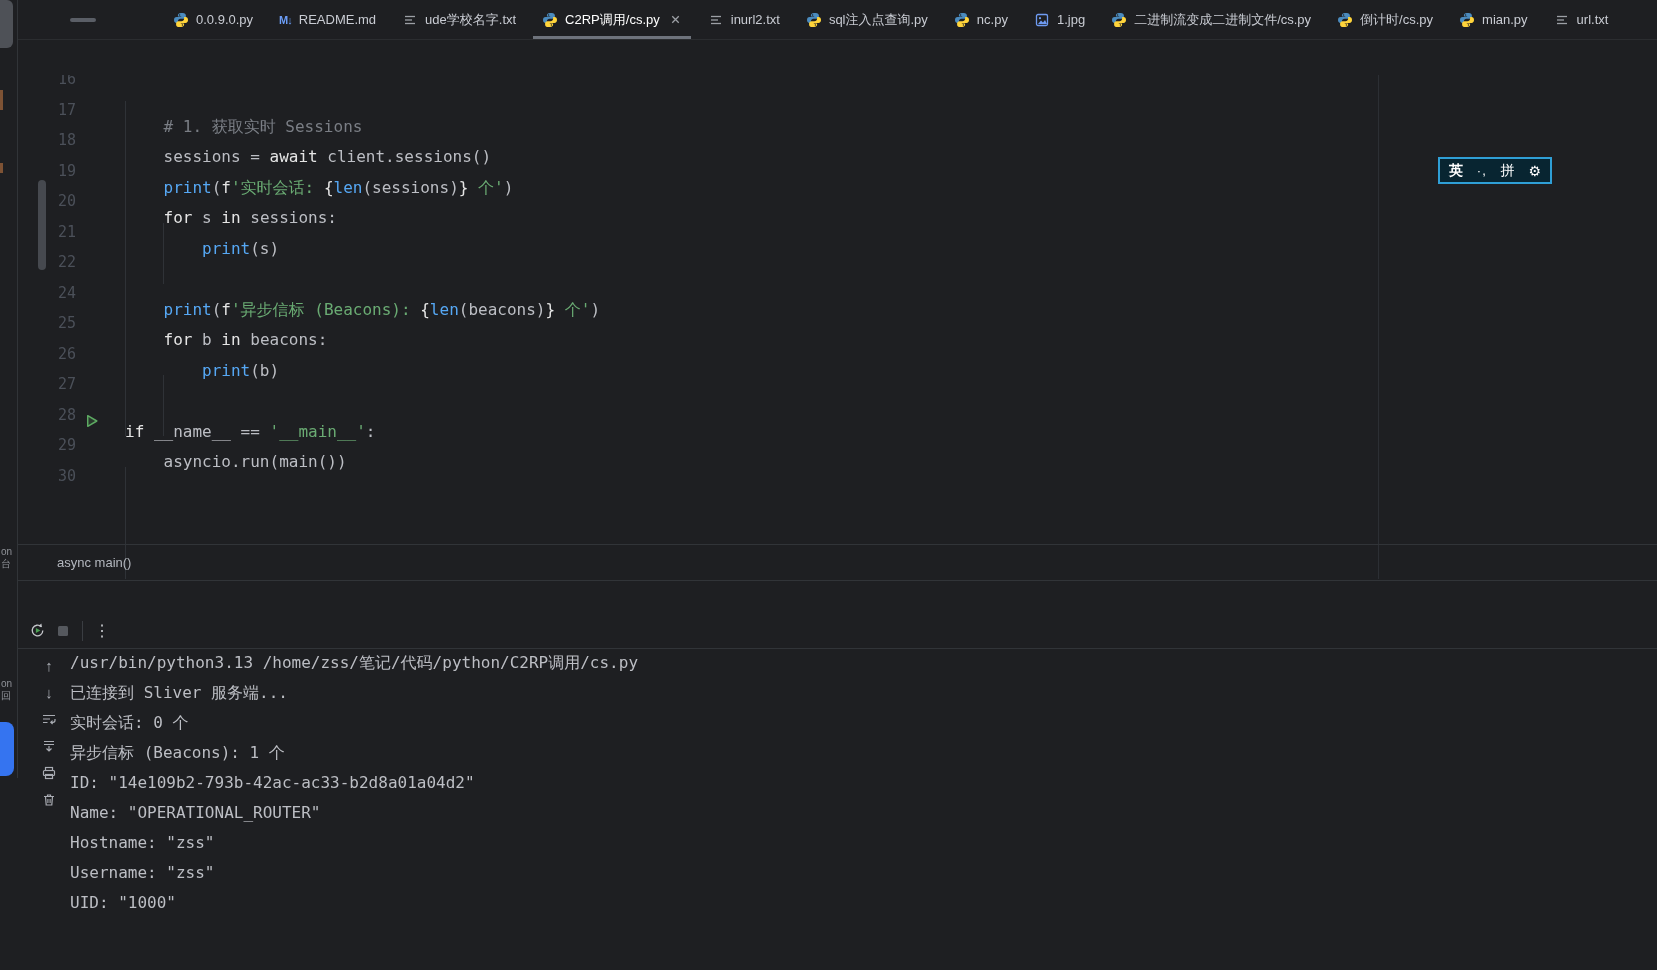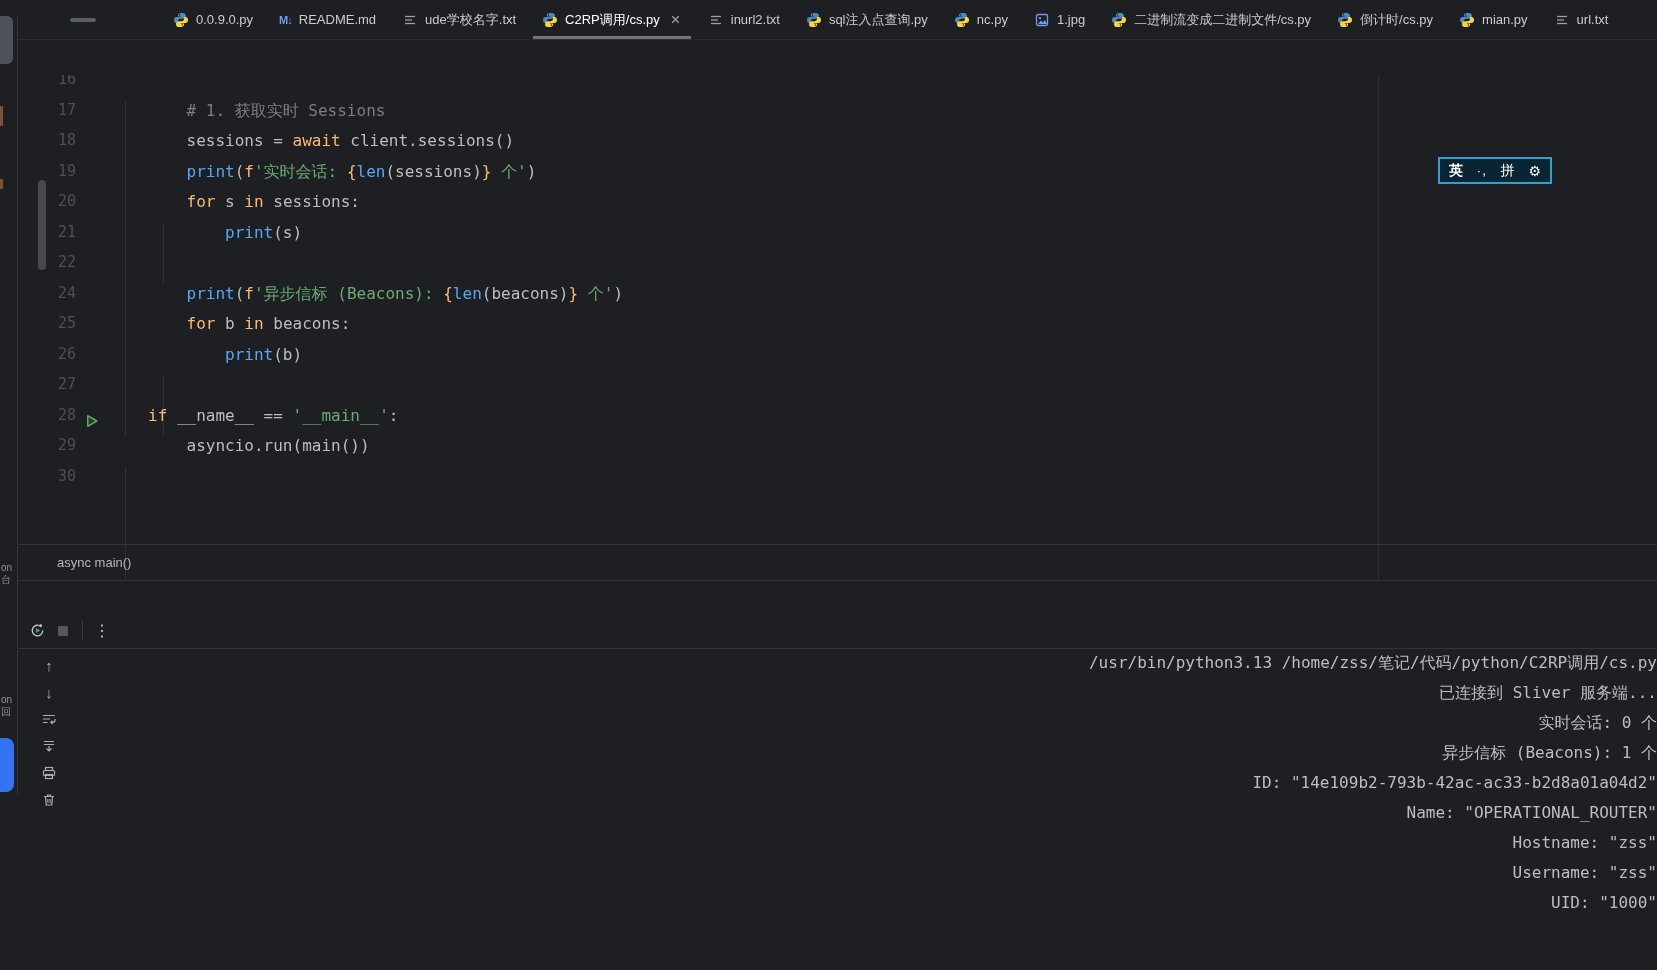--- a/index.html
+++ b/index.html
@@ -4,21 +4,21 @@
 <style>
   * { margin:0; padding:0; box-sizing:border-box; }
   html,body { background:#111; }
   .screen {
     position:relative; width:1657px; height:970px;
     background:#1e1f22; overflow:hidden;
     font-family:"Liberation Sans", sans-serif;
     color:#bcbec4;
   }
   
-  .stripe { position:absolute; left:0; top:16px; width:18px; height:778px;
+  .stripe { position:absolute; left:0; top:0; width:18px; height:778px;
     background:#1e1f22; border-right:1px solid #313438; z-index:5; }
   .stripe-thumb { position:absolute; left:0; top:0; width:13px; height:48px;
     background:#4e5157; border-radius:0 6px 6px 0; }
   .stripe-mark { position:absolute; left:0; width:3px; background:#a5683c; opacity:.7; }
   .stripe-frag { position:absolute; left:1px; width:16px; color:#8e9197;
     font-size:10px; line-height:12px; text-align:left; white-space:pre; }
   .stripe-active { position:absolute; left:0; width:14px; height:54px;
     background:#3574f0; border-radius:0 8px 8px 0; }
   
   .main { position:absolute; left:18px; top:0; right:0; bottom:0; }
@@ -40,24 +40,24 @@
   .editor { position:absolute; left:0; top:40px; right:0; height:504px; overflow:hidden;margin-top:35px; }
   .margin-guide { position:absolute; left:1360px; top:0; bottom:0; width:1px; background:#2c2f34; }
   .editor-thumb { position:absolute; left:20px; top:105px; width:8px; height:90px;
     background:#46494f; border-radius:4px; }
   .iguide { position:absolute; width:1px; background:#2f3237; }
   .ed-lines { position:absolute; left:0; top:-5px; right:0; }
   .ed-row { position:relative; height:30.5px; }
   .ln { position:absolute; left:0; top:0; width:58px; height:30.5px;
     line-height:30.5px; text-align:right; color:#4b5059;
     font:15px "DejaVu Sans Mono", monospace; }
-  .code { position:absolute; left:107px; top:0; height:30.5px; line-height:30.5px;
-    white-space:pre; font:16px "DejaVu Sans Mono", monospace;padding-left:23px; }
+  .code { position:absolute; left:107px; top:16px; height:30.5px; line-height:30.5px;
+    white-space:pre; font:16px "DejaVu Sans Mono", monospace; }
   .run-arrow { position:absolute; left:66px; top:7px; width:16px; height:16px; cursor:pointer; }
-  .c-def{color:#bcbec4} .c-kw{color:#fdba74} .c-fn{color:#56a8f5}
+  .c-def{color:#bcbec4} .c-kw{color:#e5e5e5} .c-fn{color:#56a8f5}
   .c-str{color:#6aab73} .c-com{color:#7a7e85}
   
   .breadcrumbs { position:absolute; left:0; top:544px; right:0; height:36px;
     border-top:1px solid #313438; display:flex; align-items:center; }
   .crumb { margin-left:39px; font-size:13px; color:#b4b8bf; cursor:pointer; }
   
   .run-panel { position:absolute; left:0; top:580px; right:0; bottom:0;
     border-top:1px solid #313438; }
   .run-header { position:absolute; left:0; top:0; right:0; height:32px;
     border-bottom:1px solid #313438; display:flex; align-items:center; }
@@ -74,21 +74,21 @@
   .kebab { font-size:16px; color:#c6c8cd; }
   
   .console { position:absolute; left:0; top:68px; right:0; bottom:0; }
   .con-gutter { position:absolute; left:12px; top:7px; width:38px;
     display:flex; flex-direction:column; align-items:center; }
   .cg-btn { width:22px; height:18px; display:flex; align-items:center;
     justify-content:center; cursor:pointer; margin-bottom:9px; }
   .arrow-glyph { font-size:15px; color:#a9acb3; line-height:1; }
   .con-lines { position:absolute; left:52px; top:4px; right:0; }
   .con-row { height:30px; line-height:30px; white-space:pre;
-    font:16px "DejaVu Sans Mono", monospace; color:#bcbec4;text-align:right; }
+    font:16px "DejaVu Sans Mono", monospace; color:#bcbec4; }
   
   .ime { position:absolute; left:1438px; top:157px; width:114px; height:27px;
     background:#082531; border:2px solid #2f9fd6; display:flex; align-items:center;
     justify-content:space-between; padding:0 9px; z-index:20; color:#fff; }
   .ime-en { font-size:14px; font-weight:bold; }
   .ime-dot { font-size:13px; letter-spacing:1px; }
   .ime-pin { font-size:14px; }
   .ime-gear { font-size:14px; cursor:pointer; }
 </style>
 </head>

